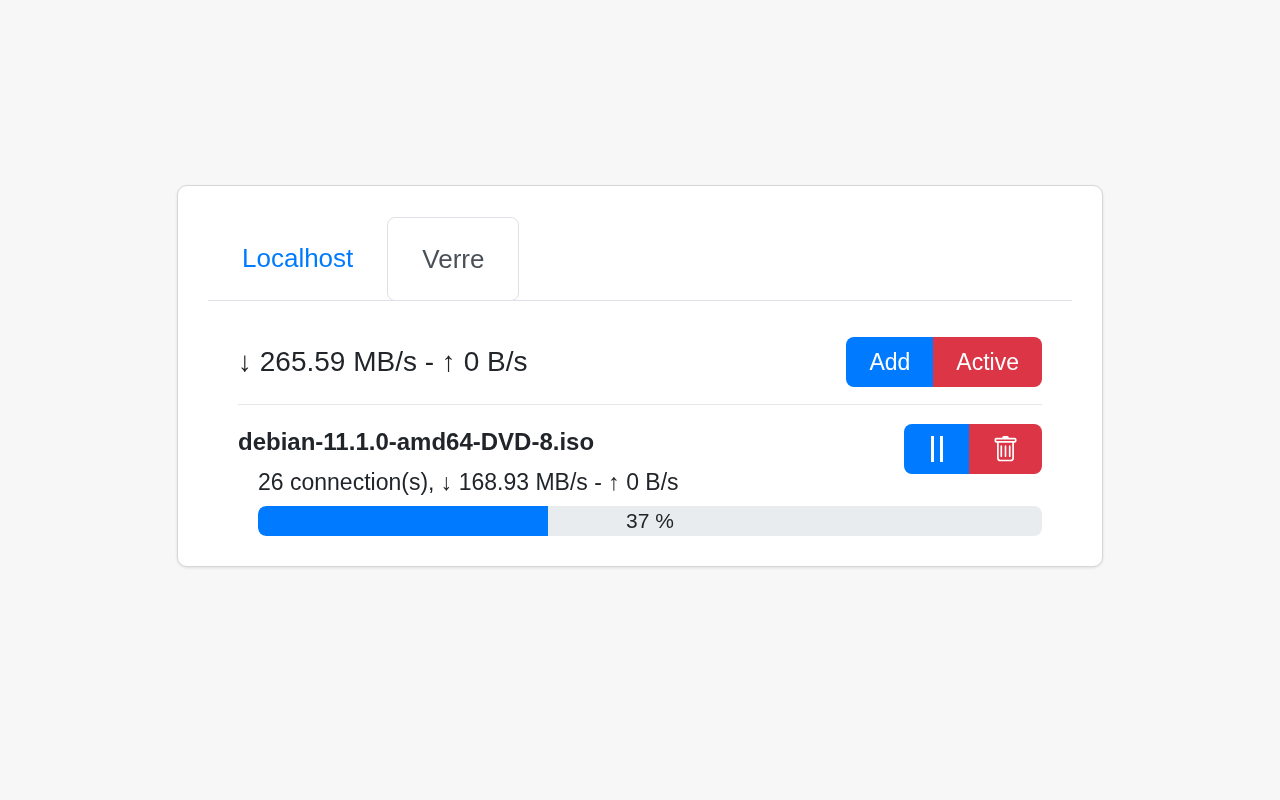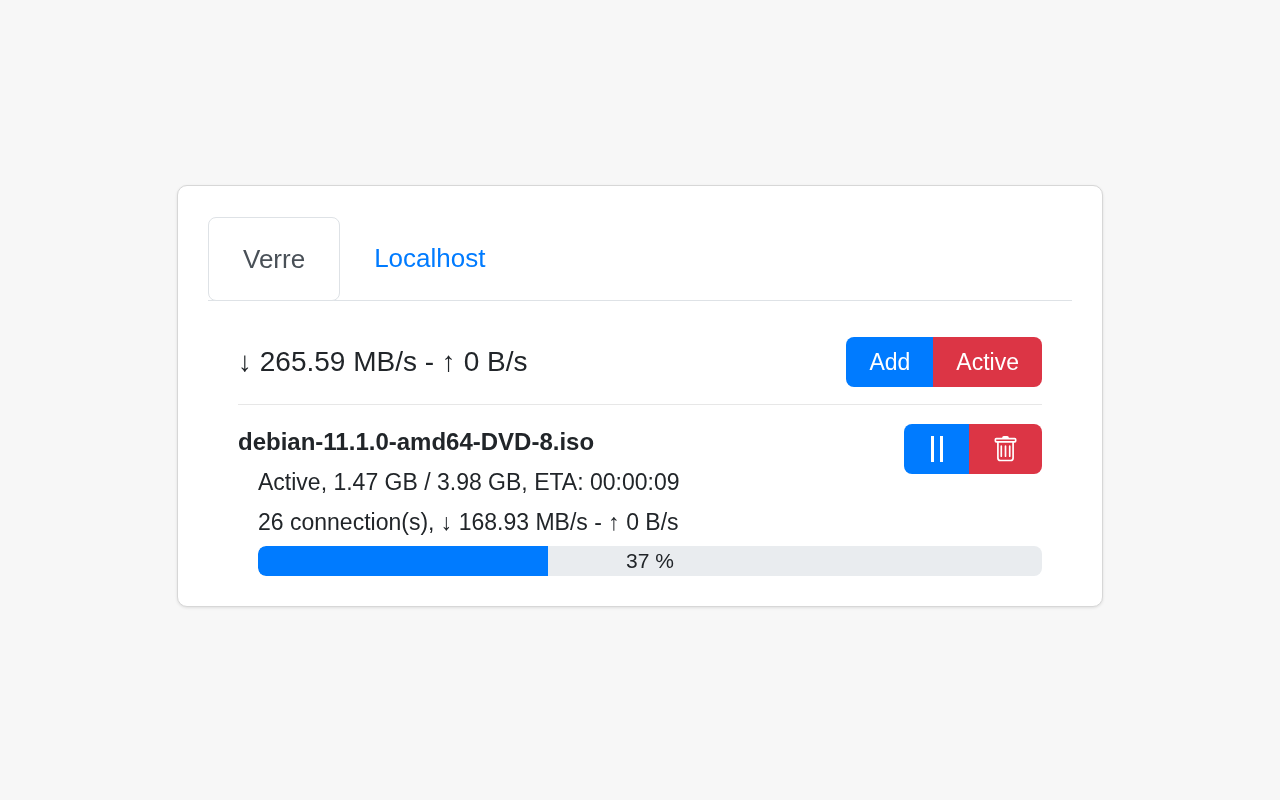--- a/index.html
+++ b/index.html
@@ -132,43 +132,42 @@
   }
   .pause-glyph { display: flex; gap: 6px; }
   .pause-glyph span { width: 3px; height: 26px; background: #ffffff; display: block; }
 </style>
 </head>
 <body>
 
 <div class="card">
 
   <div class="tabs">
+    <div class="tab inactive">
+      <span>Localhost</span>
+    </div>
     <div class="tab active">
       <span>Verre</span>
-    </div>
-    <div class="tab inactive">
-      <span>Localhost</span>
     </div>
   </div>
 
   <div class="pane">
 
     <div class="toolbar-row">
       <div class="speed-summary">↓ 265.59 MB/s - ↑ 0 B/s</div>
       <div class="btn-group">
         <button class="btn btn-add">Add</button>
         <button class="btn btn-purge">Active</button>
       </div>
     </div>
 
     <hr class="divider">
 
     <div class="item">
       <div class="item-filename">debian-11.1.0-amd64-DVD-8.iso</div>
-      <div class="item-detail">Active, 1.47 GB / 3.98 GB, ETA: 00:00:09</div>
       <div class="item-detail">26 connection(s), ↓ 168.93 MB/s - ↑ 0 B/s</div>
 
       <div class="item-actions">
         <button class="btn btn-pause">
           <span class="pause-glyph">
               <span></span>
               <span></span>
             </span>
         </button>
         <button class="btn btn-trash">

